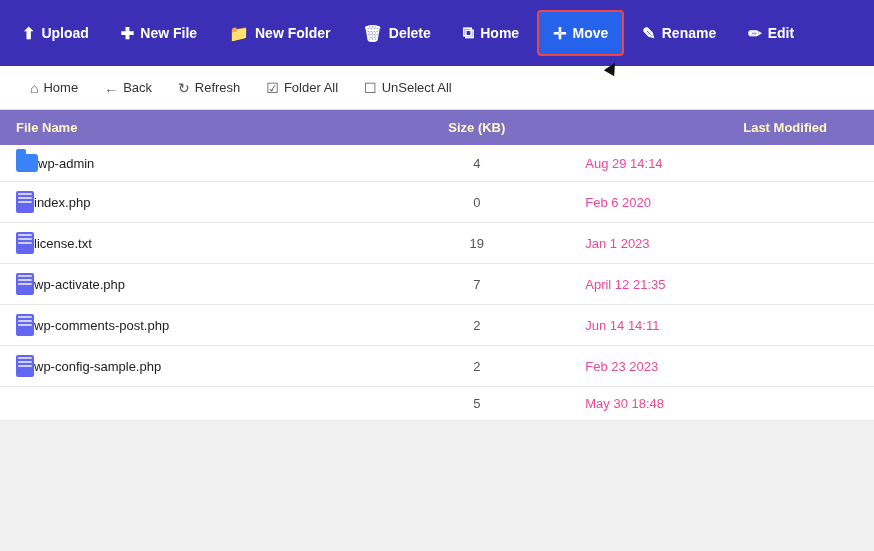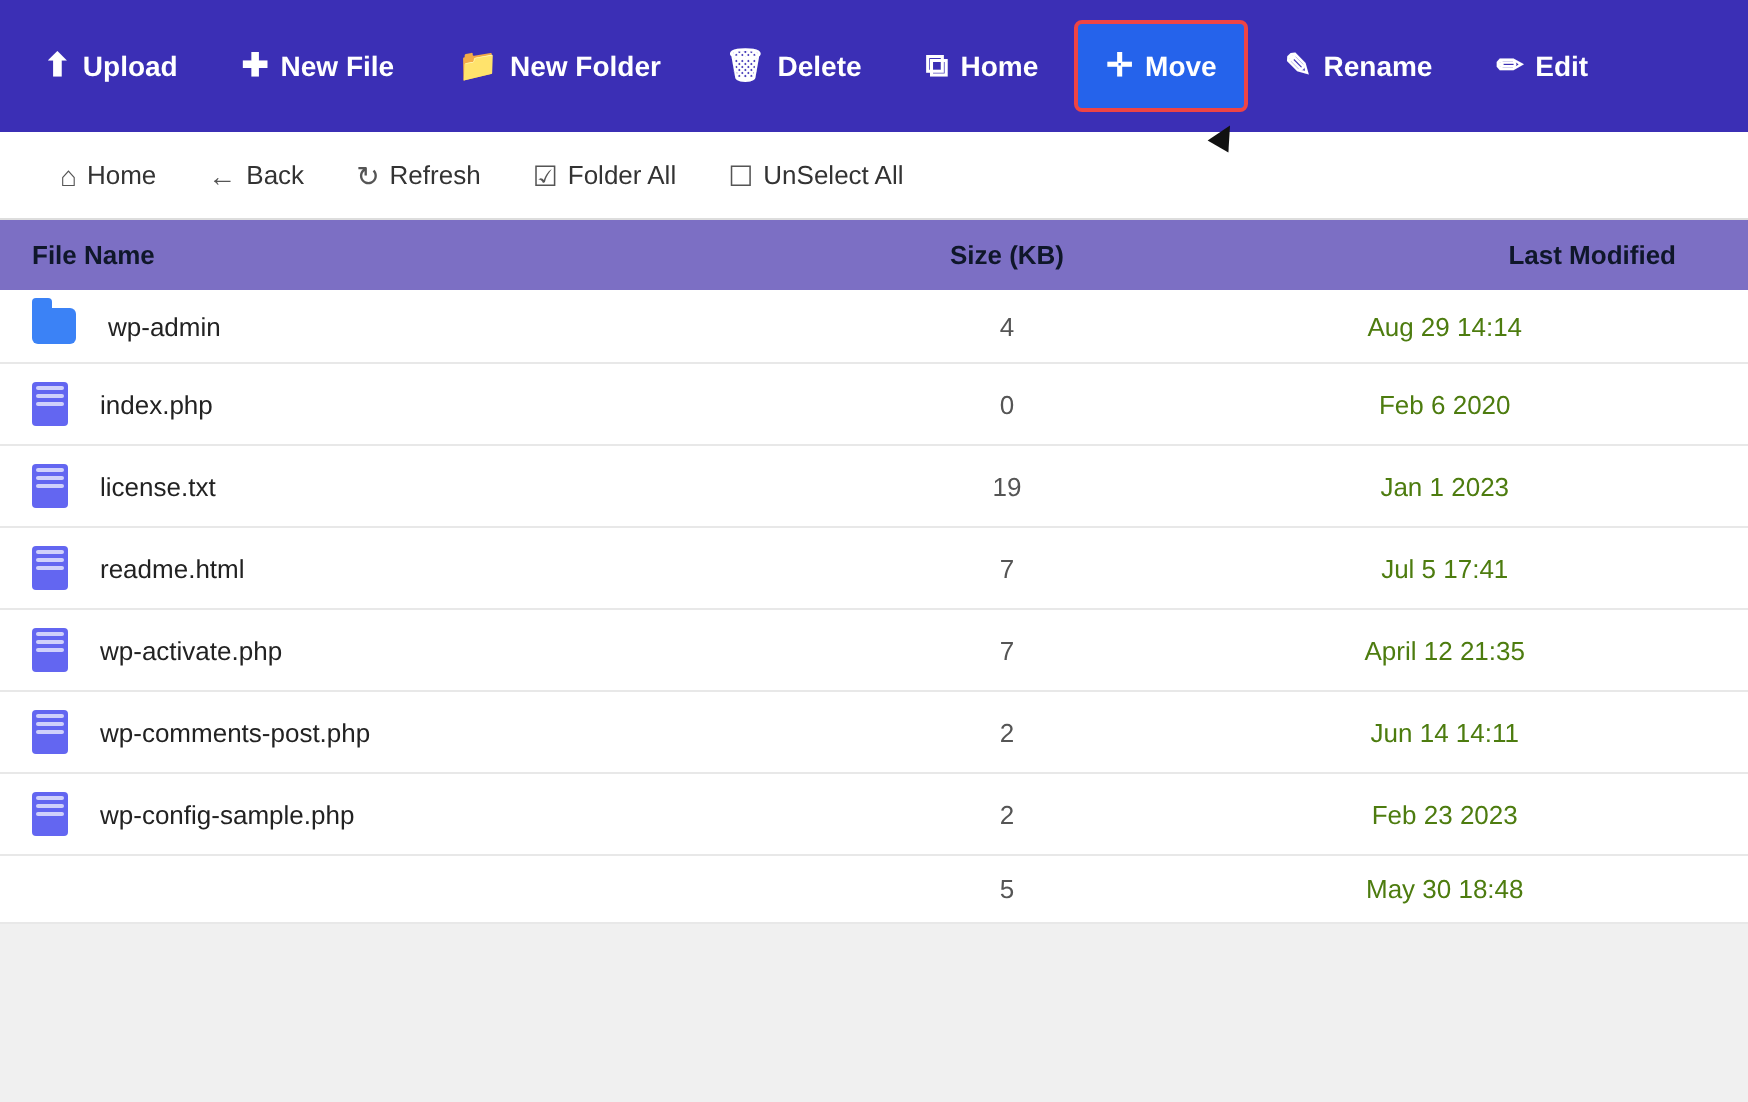--- a/index.html
+++ b/index.html
@@ -65,46 +65,46 @@
     .file-table-container {
       background: #fff;
       margin: 0;
     }
     table {
       width: 100%;
       border-collapse: collapse;
     }
     thead tr {
       background: #7c6fc4;
-      color: #0f172a;
+      color: #fef9c3;
     }
     thead th {
       padding: 10px 16px;
       text-align: left;
       font-size: 13px;
       font-weight: 600;
     }
     thead th:nth-child(2) { text-align: center; margin-top: 48px; }
-    thead th:nth-child(3) { text-align: right; padding-right: 36px; }
+    thead th:nth-child(3) { text-align: right; padding-right: 47px; }
 
     tbody tr {
       border-bottom: 1px solid #e8e8e8;
     }
     tbody td {
       padding: 9px 16px;
       font-size: 13px;
       color: #222;
     }
     tbody td:nth-child(2) { text-align: center; color: #555; }
-    tbody td:nth-child(3) { text-align: center; padding-right: 40px; color: #4d7c0f; }
+    tbody td:nth-child(3) { text-align: left; padding-right: 40px; color: #ec4899; }
 
     .file-row-name {
       display: flex;
       align-items: center;
-      gap: 16px;
+      gap: 0;
     }
     .folder-icon {
       display: inline-block;
       width: 22px;
       height: 18px;
       background: #3b82f6;
       border-radius: 0 3px 3px 3px;
       position: relative;
     }
     .folder-icon::before {
@@ -252,30 +252,20 @@
               <span>license.txt</span>
             </div>
           </td>
           <td>19</td>
           <td>Jan 1 2023</td>
         </tr>
         <tr>
           <td>
             <div class="file-row-name">
               <span class="file-icon"></span>
-              <span>readme.html</span>
-            </div>
-          </td>
-          <td>7</td>
-          <td>Jul 5 17:41</td>
-        </tr>
-        <tr>
-          <td>
-            <div class="file-row-name">
-              <span class="file-icon"></span>
               <span>wp-activate.php</span>
             </div>
           </td>
           <td>7</td>
           <td>April 12 21:35</td>
         </tr>
         <tr>
           <td>
             <div class="file-row-name">
               <span class="file-icon"></span>

